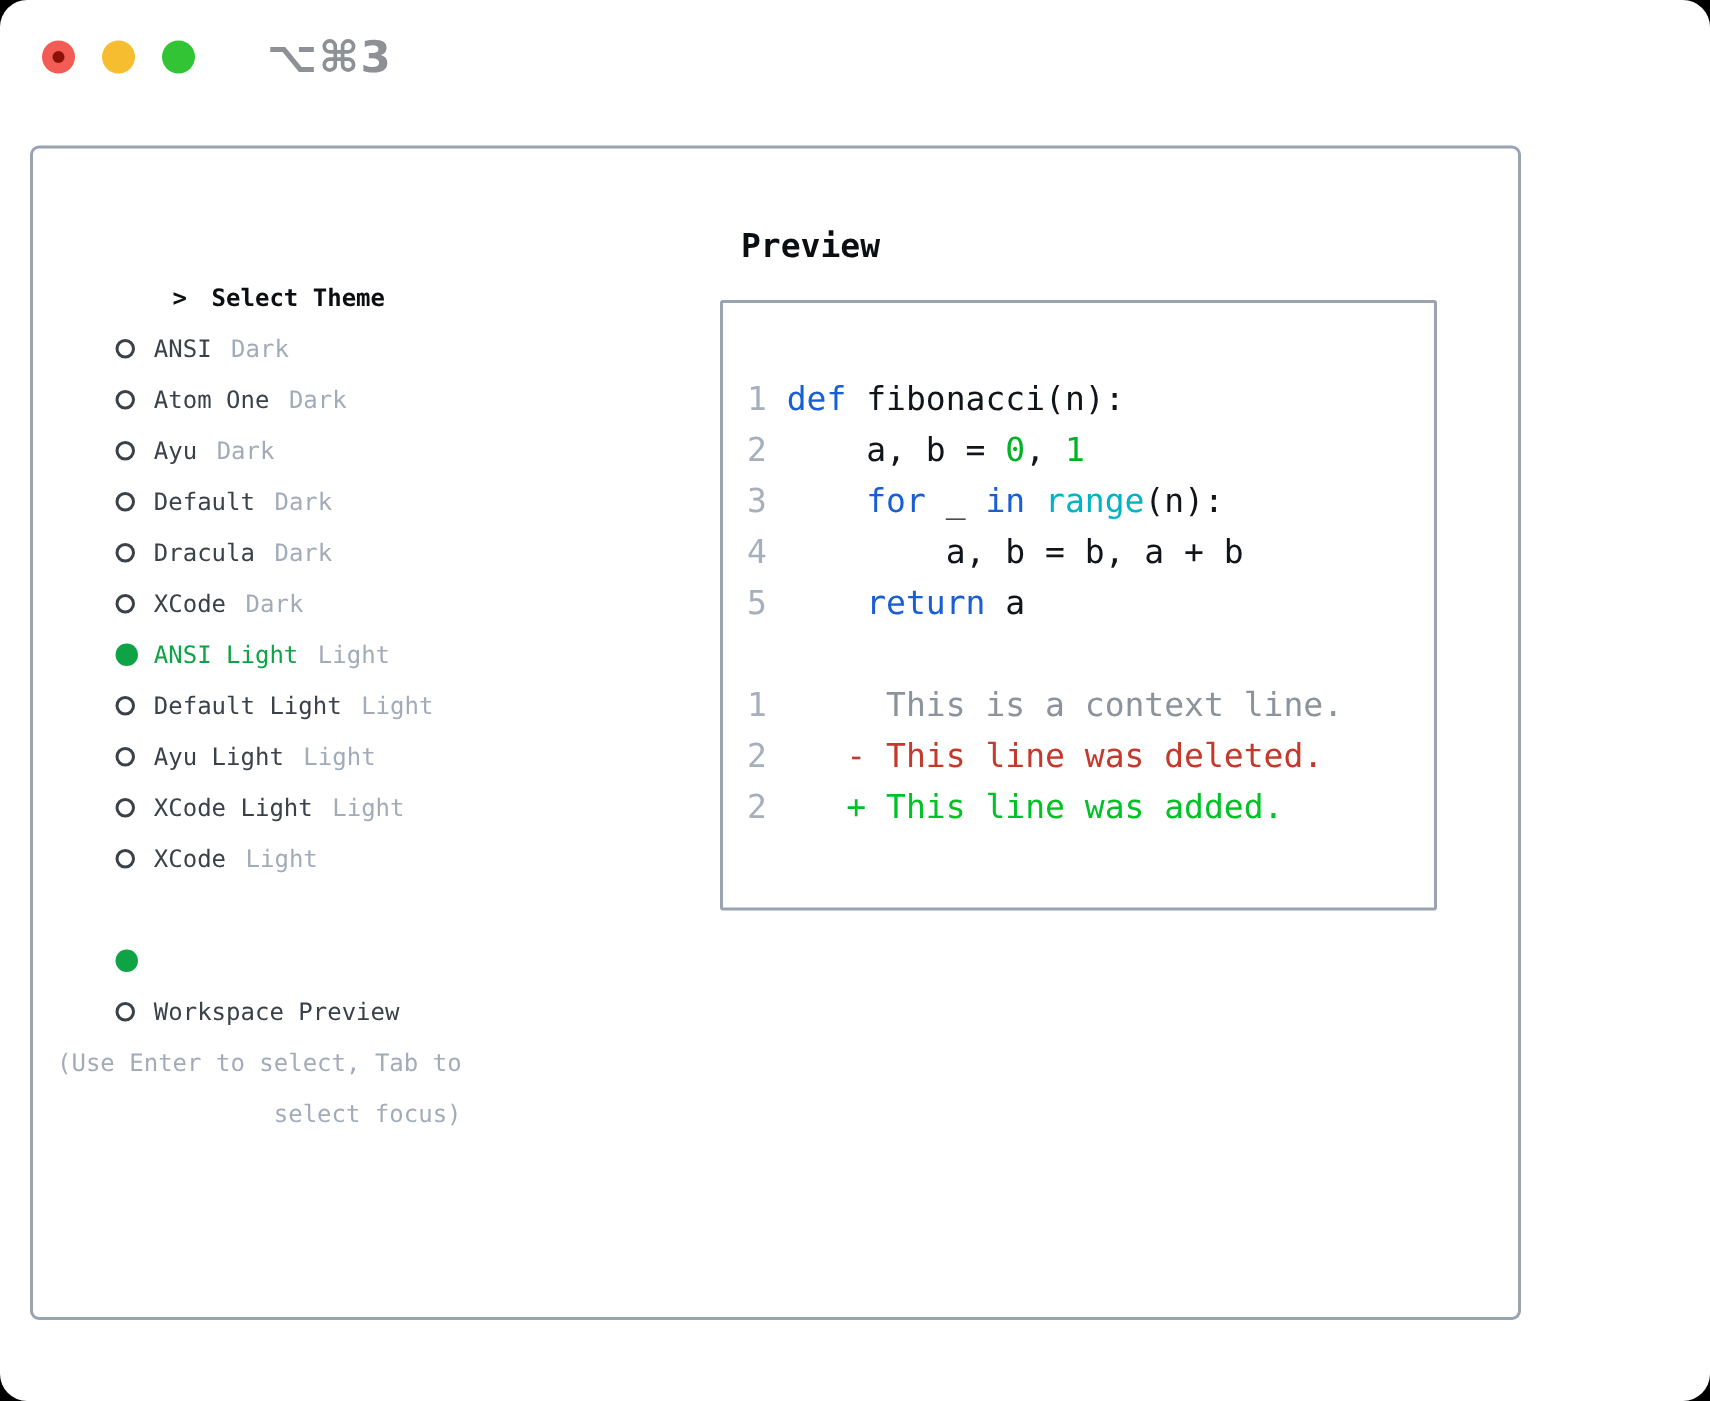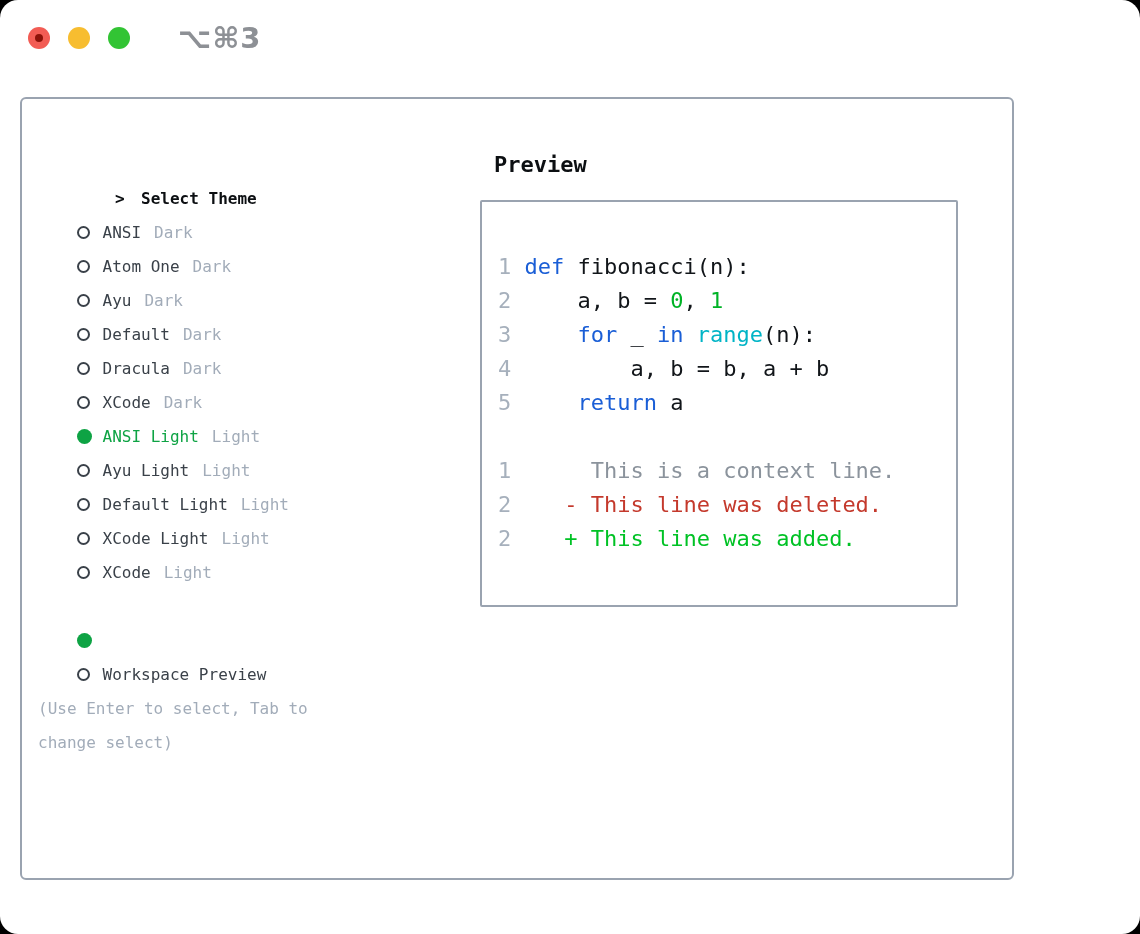--- a/index.html
+++ b/index.html
@@ -26,21 +26,21 @@
   .left-col{position:absolute;left:16px;top:49px;font-size:16px;line-height:34px;color:var(--text_item);}
   .row{height:34px;white-space:pre;}
   .marker{display:inline-block;width:26px;}
   .hdr-marker{font-weight:bold;color:var(--text_black);}
   .ring{display:inline-block;width:13px;height:13px;border:2px solid var(--text_item);border-radius:50%;vertical-align:-1px;}
   .row.selected .ring{width:15px;height:15px;border:none;background:var(--green_sel);vertical-align:-2px;}
   .row.selected .label{color:var(--green_sel);}
   .hdr{font-weight:bold;color:var(--text_black);}
   .suffix{color:var(--text_faint);margin-left:13px;}
   .spacer{height:34px;}
-  .hint{color:var(--text_faint);}
+  .hint{color:var(--text_faint);text-align:right;}
   .right-col{position:absolute;left:450px;top:49px;font-size:22px;line-height:34px;}
   .preview-hdr{padding-left:22px;font-weight:bold;color:var(--text_black);height:34px;}
   .preview-box{margin-left:8px;margin-top:18px;width:478px;height:407px;border:2px solid var(--border_gray);border-radius:2px;background:var(--bg_window);overflow:hidden;}
   .code{padding:48px 0 0 16px;white-space:pre;font-size:22px;line-height:34px;color:var(--code_plain);}
   .code-line{height:34px;}
   .tk-ln{color:var(--line_num);}
   .tk-pl{color:var(--code_plain);}
   .tk-kw{color:var(--kw_blue);}
   .tk-num{color:var(--numlit_green);}
   .tk-bi{color:var(--builtin_cyan);}
@@ -89,25 +89,25 @@
 
   <div class="row theme-row">
     <span class="marker"><span class="ring"></span></span><span class="label">XCode</span><span class="suffix">Dark</span>
   </div>
 
   <div class="row theme-row selected">
     <span class="marker"><span class="ring"></span></span><span class="label">ANSI Light</span><span class="suffix">Light</span>
   </div>
 
   <div class="row theme-row">
-    <span class="marker"><span class="ring"></span></span><span class="label">Ayu Light</span><span class="suffix">Light</span>
+    <span class="marker"><span class="ring"></span></span><span class="label">Default Light</span><span class="suffix">Light</span>
   </div>
 
   <div class="row theme-row">
-    <span class="marker"><span class="ring"></span></span><span class="label">Default Light</span><span class="suffix">Light</span>
+    <span class="marker"><span class="ring"></span></span><span class="label">Ayu Light</span><span class="suffix">Light</span>
   </div>
 
   <div class="row theme-row">
     <span class="marker"><span class="ring"></span></span><span class="label">XCode Light</span><span class="suffix">Light</span>
   </div>
 
 
   <div class="row theme-row">
     <span class="marker"><span class="ring"></span></span><span class="label">XCode</span><span class="suffix">Light</span>
   </div>
@@ -117,21 +117,21 @@
   <div class="row apply-row selected">
     <span class="marker"><span class="ring"></span></span>
   </div>
 
   <div class="row apply-row">
     <span class="marker"><span class="ring"></span></span><span class="label">Workspace Preview</span>
   </div>
 </div>
       <div class="spacer"></div>
       <div class="row hint">(Use Enter to select, Tab to</div>
-      <div class="row hint">change select)</div>
+      <div class="row hint">select focus)</div>
     </div>
 
     <div class="right-col">
       <div class="preview-hdr">Preview</div>
       <div class="preview-box">
         <div class="code" id="code-pane"><div class="code-line"><span class="tk-ln">1</span><span class="tk-pl"> </span><span class="tk-kw">def</span><span class="tk-pl"> fibonacci(n):</span></div><div class="code-line"><span class="tk-ln">2</span><span class="tk-pl">     a, b = </span><span class="tk-num">0</span><span class="tk-pl">, </span><span class="tk-num">1</span></div><div class="code-line"><span class="tk-ln">3</span><span class="tk-pl">     </span><span class="tk-kw">for</span><span class="tk-pl"> _ </span><span class="tk-kw">in</span><span class="tk-pl"> </span><span class="tk-bi">range</span><span class="tk-pl">(n):</span></div><div class="code-line"><span class="tk-ln">4</span><span class="tk-pl">         a, b = b, a + b</span></div><div class="code-line"><span class="tk-ln">5</span><span class="tk-pl">     </span><span class="tk-kw">return</span><span class="tk-pl"> a</span></div><div class="code-line"> </div><div class="code-line"><span class="tk-ln">1</span><span class="tk-ctx">      This is a context line.</span></div><div class="code-line"><span class="tk-ln">2</span><span class="tk-del">    - This line was deleted.</span></div><div class="code-line"><span class="tk-ln">2</span><span class="tk-add">    + This line was added.</span></div></div>
       </div>
     </div>
 
   </div>

